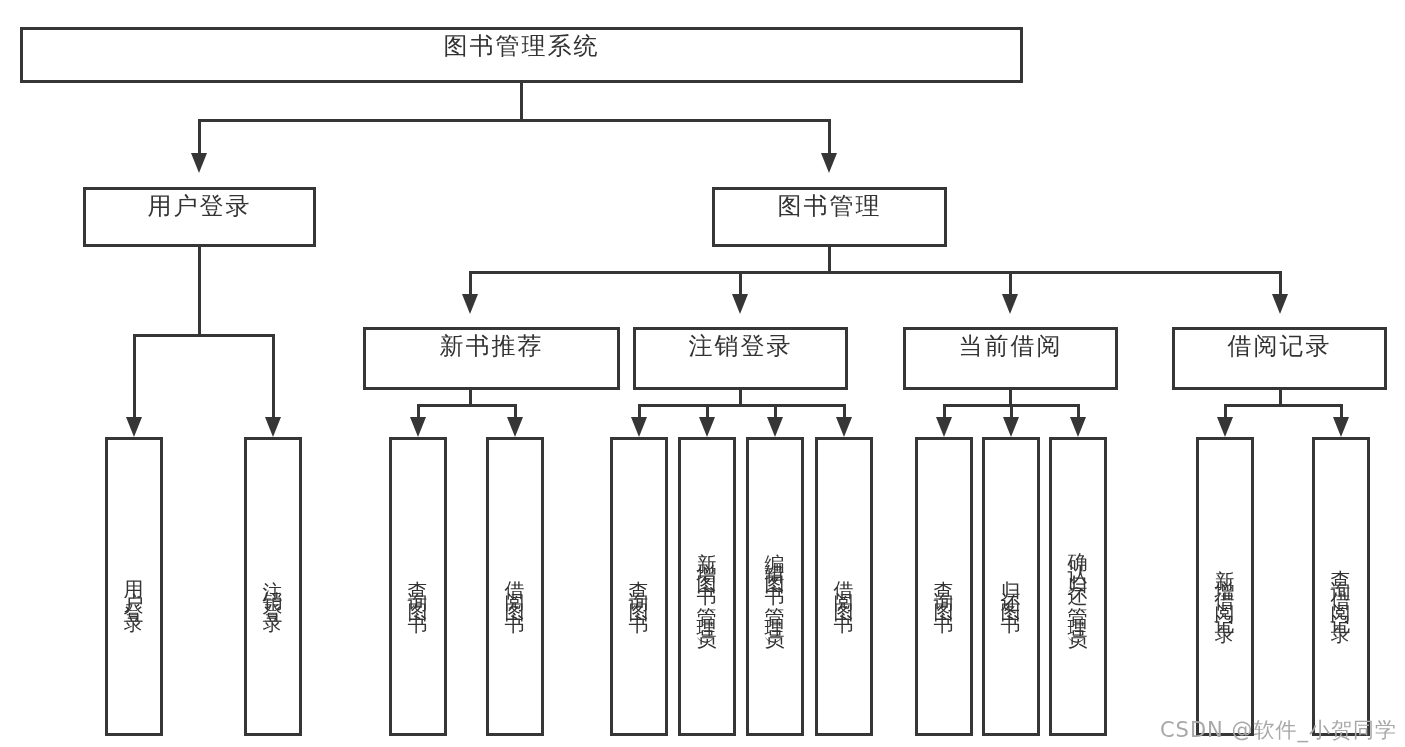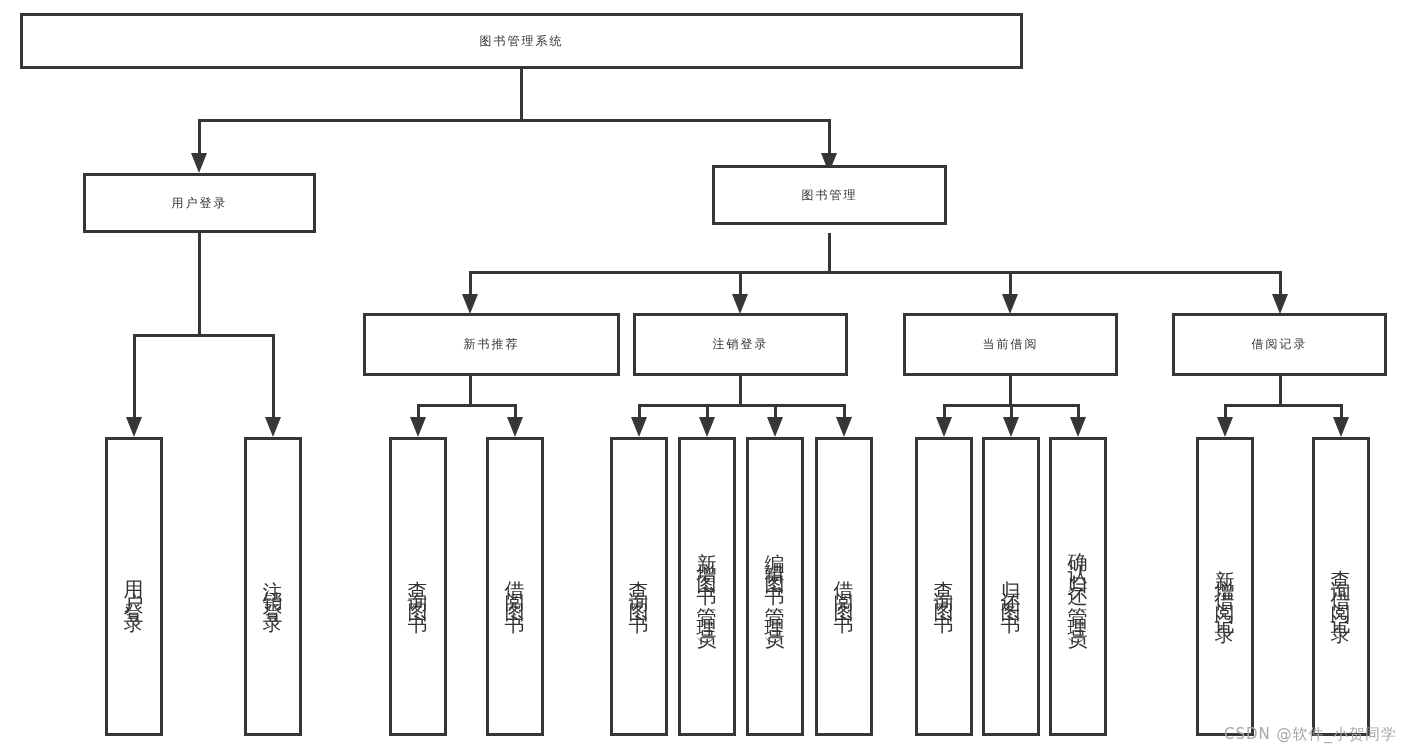--- a/index.html
+++ b/index.html
@@ -21,26 +21,27 @@
     height: 747px;
     background: var(--background);
     overflow: hidden;
   }
   
   .hbox {
     position: absolute;
     border: 3px solid var(--line);
     background: var(--boxbg);
     display: flex;
-    align-items: center;
+    align-items: flex-start;
     justify-content: center;
-    font-size: 12px;
+    font-size: 24px;
     letter-spacing: 2px;
     color: var(--text);
     z-index: 2;
+    margin-top: 14px;
   }
   .vbox {
     position: absolute;
     top: 437px;
     width: 58px;
     height: 299px;
     border: 3px solid var(--line);
     background: var(--boxbg);
     display: flex;
     align-items: center;
@@ -75,21 +76,21 @@
     height: 0;
     border-left: 8px solid transparent;
     border-right: 8px solid transparent;
     border-top: 20px solid var(--line);
     z-index: 1;
   }
   .watermark {
     position: absolute;
     right: 8px;
     bottom: 3px;
-    font-size: 15px;
+    font-size: 21px;
     letter-spacing: 1px;
     color: var(--watermark);
     z-index: 3;
     white-space: nowrap;
   }
 </style>
 </head>
 <body>
 
 <div class="canvas">
@@ -101,21 +102,21 @@
   <div class="vline" style="left:520px; top:69px; height:52px;"></div>
   <div class="hline" style="left:198px; top:119px; width:633px;"></div>
   <div class="vline" style="left:198px; top:119px; height:36px;"></div>
   <div class="arrow" style="left:191px; top:153px;"></div>
   <div class="vline" style="left:828px; top:119px; height:36px;"></div>
   <div class="arrow" style="left:821px; top:153px;"></div>
 
   <div class="hbox" style="left:83px; top:173px; width:233px; height:60px;">
     <span>用户登录</span>
   </div>
-  <div class="hbox" style="left:712px; top:165px; width:235px; height:60px;">
+  <div class="hbox" style="left:712px; top:173px; width:235px; height:60px;">
     <span>图书管理</span>
   </div>
 
   <div class="vline" style="left:198px; top:233px; height:104px;"></div>
   <div class="hline" style="left:133px; top:334px; width:142px;"></div>
   <div class="vline" style="left:133px; top:334px; height:85px;"></div>
   <div class="arrow" style="left:126px; top:417px;"></div>
   <div class="vline" style="left:272px; top:334px; height:85px;"></div>
   <div class="arrow" style="left:265px; top:417px;"></div>
 

